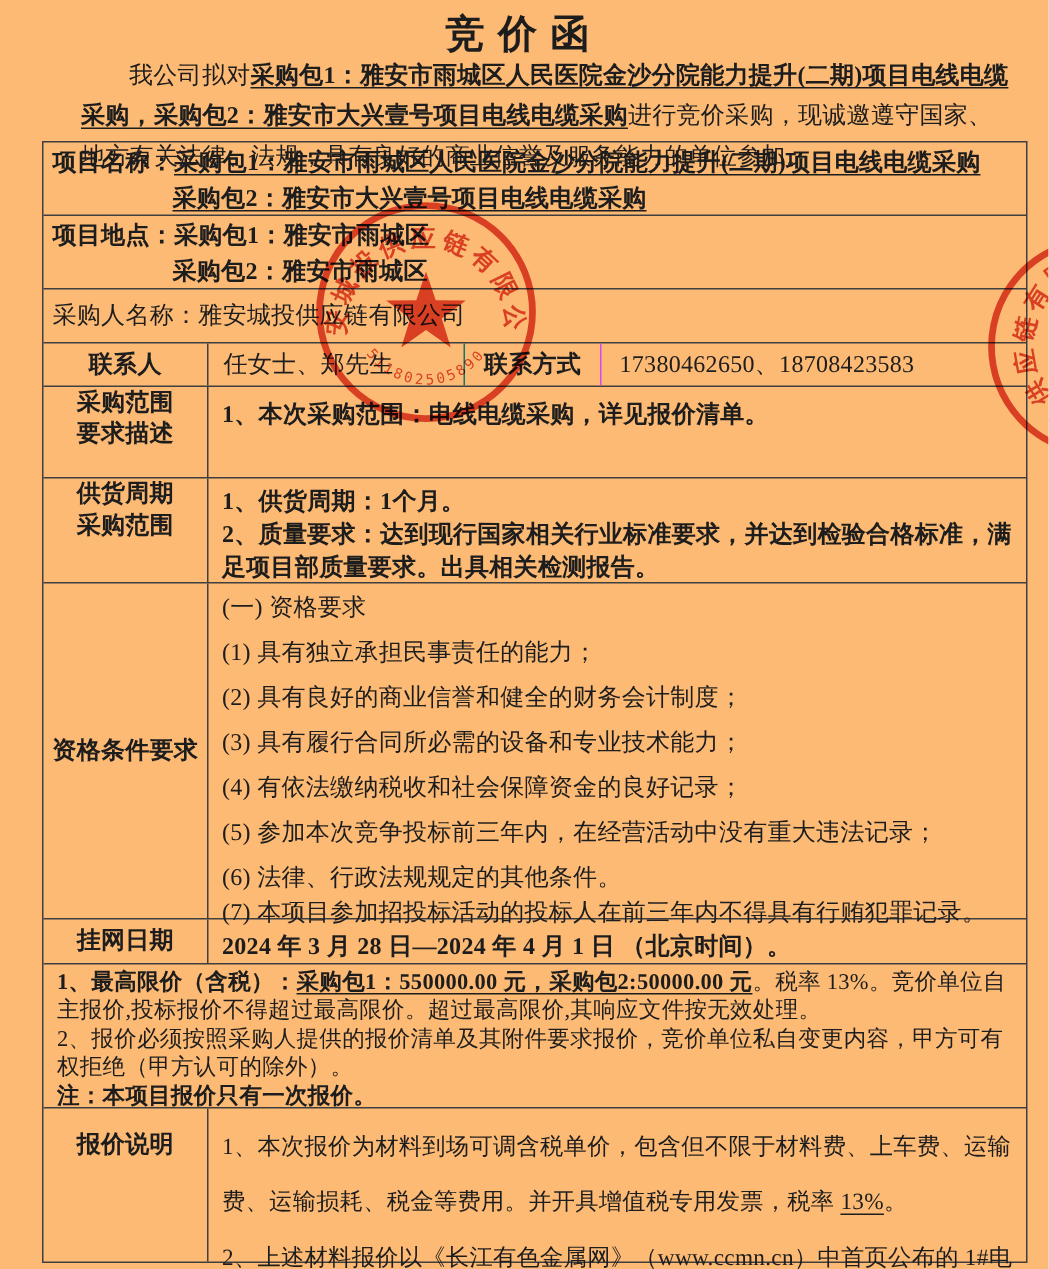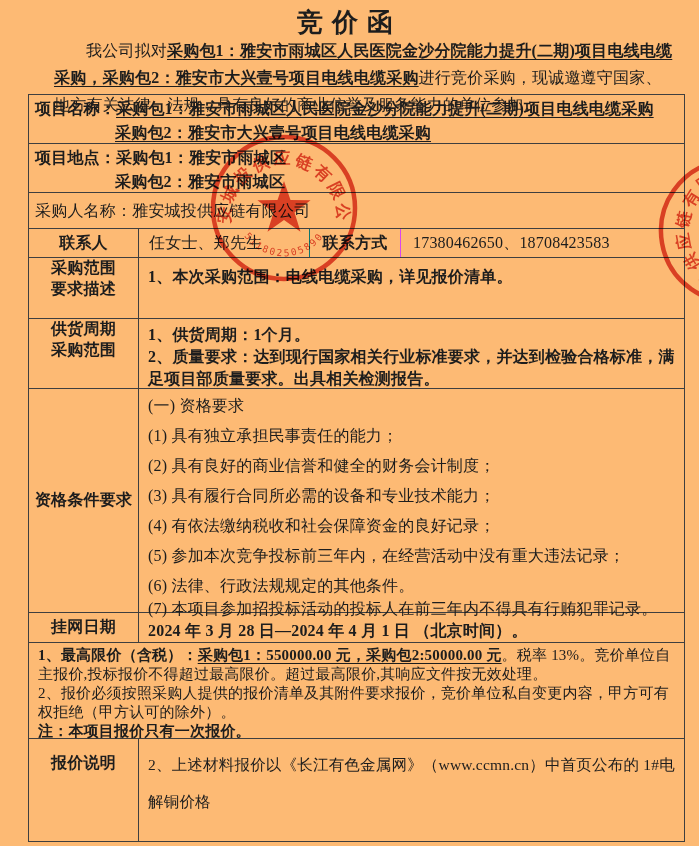--- a/index.html
+++ b/index.html
@@ -141,20 +141,21 @@
       <div class="content">
         <div><span class="b">1、最高限价（含税）：</span><span class="b u">采购包1：550000.00 元，采购包2:50000.00 元</span><span>。税率 13%。竞价单位自主报价,投标报价不得超过最高限价。超过最高限价,其响应文件按无效处理。</span></div>
         <div>2、报价必须按照采购人提供的报价清单及其附件要求报价，竞价单位私自变更内容，甲方可有权拒绝（甲方认可的除外）。</div>
         <div class="b">注：本项目报价只有一次报价。</div>
       </div>
     </div>
 
     <div class="row r10">
       <div class="lblcell top">报价说明</div>
       <div class="content">
+        <div><span>1、本次报价为材料到场可调含税单价，包含但不限于材料费、上车费、运输费、运输损耗、税金等费用。并开具增值税专用发票，税率 </span><span class="u">13%</span><span>。</span></div>
         <div>2、上述材料报价以《长江有色金属网》（www.ccmn.cn）中首页公布的 1#电解铜价格</div>
       </div>
     </div>
 
   </div>
 
   <div class="seal" id="seal-main">
     <svg width="150" height="150" viewBox="0 0 150 150" xmlns="http://www.w3.org/2000/svg">
       <defs>
         <path id="sealArc1" d="M 21.6,93.5 A 54 54 0 1 1 128.4,93.5" fill="none"></path>

